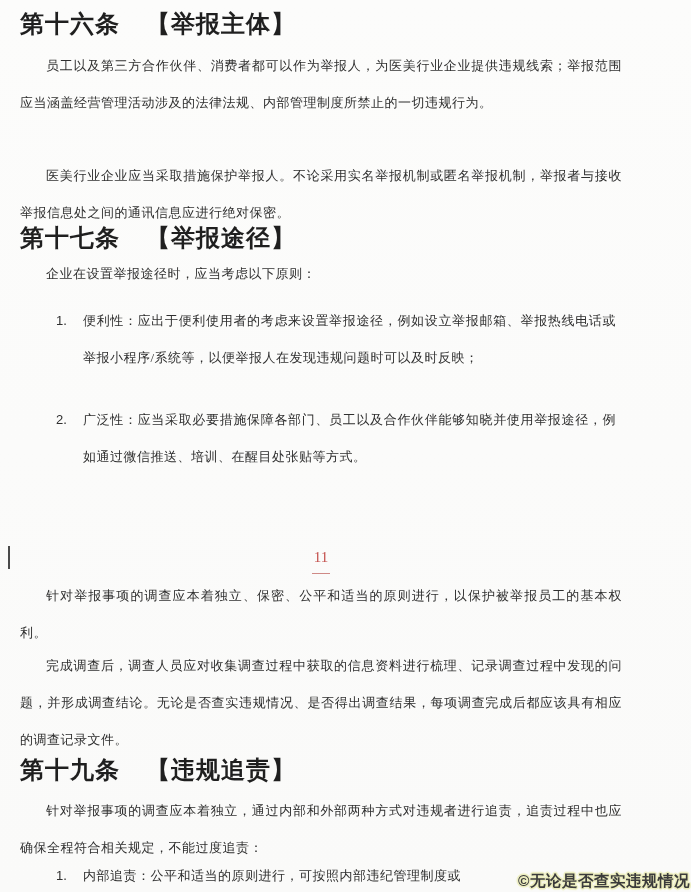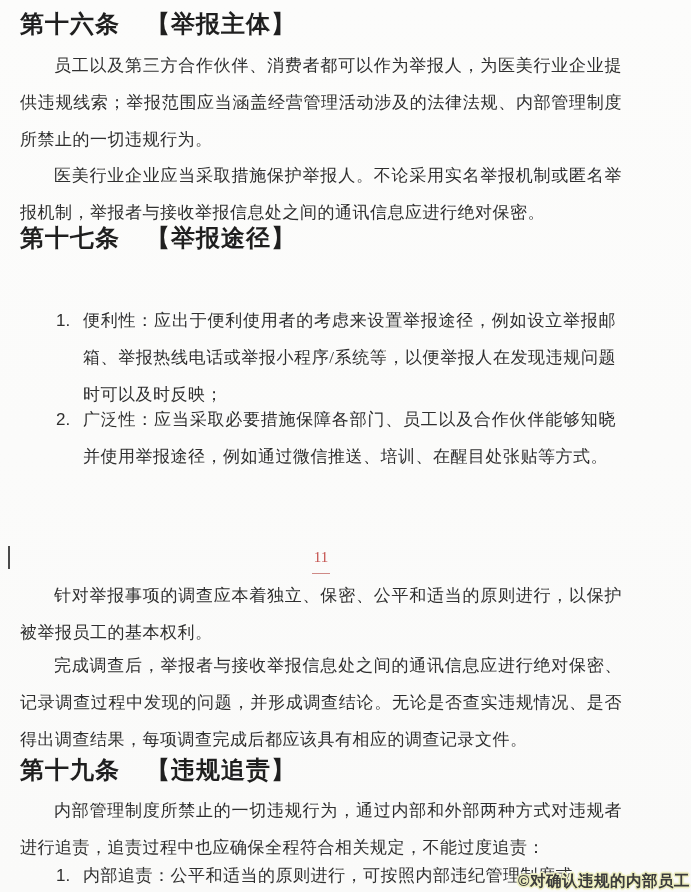--- a/index.html
+++ b/index.html
@@ -12,21 +12,21 @@
     color: #2f2f2f;
   }
   .page {
     position: absolute; inset: 0;
     background: linear-gradient(180deg, #fcfcfb 0%, #fafaf9 100%);
   }
   .block {
     position: absolute;
     left: 20px;
     width: 602px;
-    font-size: 17px;
+    font-size: 13px;
     line-height: 37px;
     text-align: justify;
     letter-spacing: 0.5px;
   }
   .heading {
     font-weight: 700;
     font-size: 24px;
     color: #1f1f1f;
     letter-spacing: 1px;
     text-align: left;
@@ -91,48 +91,49 @@
   </div>
 
   <div class="block para" style="top:47px">员工以及第三方合作伙伴、消费者都可以作为举报人，为医美行业企业提供违规线索；举报范围应当涵盖经营管理活动涉及的法律法规、内部管理制度所禁止的一切违规行为。</div>
 
   <div class="block para" style="top:157px">医美行业企业应当采取措施保护举报人。不论采用实名举报机制或匿名举报机制，举报者与接收举报信息处之间的通讯信息应进行绝对保密。</div>
 
   <div class="block heading" style="top:220px">
     <span class="art-no">第十七条</span><span class="art-title">【举报途径】</span>
   </div>
 
+  <div class="block para" style="top:255px">企业在设置举报途径时，应当考虑以下原则：</div>
 
   <div class="block list-item" style="top:302px">
     <span class="marker">1.</span>
     <span>便利性：应出于便利使用者的考虑来设置举报途径，例如设立举报邮箱、举报热线电话或举报小程序/系统等，以便举报人在发现违规问题时可以及时反映；</span>
   </div>
 
   <div class="block list-item" style="top:401px">
     <span class="marker">2.</span>
     <span>广泛性：应当采取必要措施保障各部门、员工以及合作伙伴能够知晓并使用举报途径，例如通过微信推送、培训、在醒目处张贴等方式。</span>
   </div>
 
 
   <div class="cursor-artifact"></div>
 
   <div class="page-number-wrap">
     <span class="page-number" style="color:#c4524e">11</span>
   </div>
 
   <div class="block para" style="top:577px">针对举报事项的调查应本着独立、保密、公平和适当的原则进行，以保护被举报员工的基本权利。</div>
 
-  <div class="block para" style="top:647px">完成调查后，举报者与接收举报信息处之间的通讯信息应进行绝对保密、记录调查过程中发现的问题，并形成调查结论。无论是否查实违规情况、是否得出调查结果，每项调查完成后都应该具有相应的调查记录文件。</div>
+  <div class="block para" style="top:647px">完成调查后，调查人员应对收集调查过程中获取的信息资料进行梳理、记录调查过程中发现的问题，并形成调查结论。无论是否查实违规情况、是否得出调查结果，每项调查完成后都应该具有相应的调查记录文件。</div>
 
   <div class="block heading" style="top:752px">
     <span class="art-no">第十九条</span><span class="art-title">【违规追责】</span>
   </div>
 
-  <div class="block para" style="top:792px">内部管理制度所禁止的一切违规行为，通过内部和外部两种方式对违规者进行追责，追责过程中也应确保全程符合相关规定，不能过度追责：</div>
+  <div class="block para" style="top:792px">针对举报事项的调查应本着独立，通过内部和外部两种方式对违规者进行追责，追责过程中也应确保全程符合相关规定，不能过度追责：</div>
 
   <div class="block list-item" style="top:857px">
     <span class="marker">1.</span>
     <span>内部追责：公平和适当的原则进行，可按照内部违纪管理制度或</span>
   </div>
 
-  <div class="watermark" style="color:#3b3b3b">©对确认违规的内部员工</div>
+  <div class="watermark" style="color:#3b3b3b">©无论是否查实违规情况</div>
 
 </div>
 
 </body></html>

